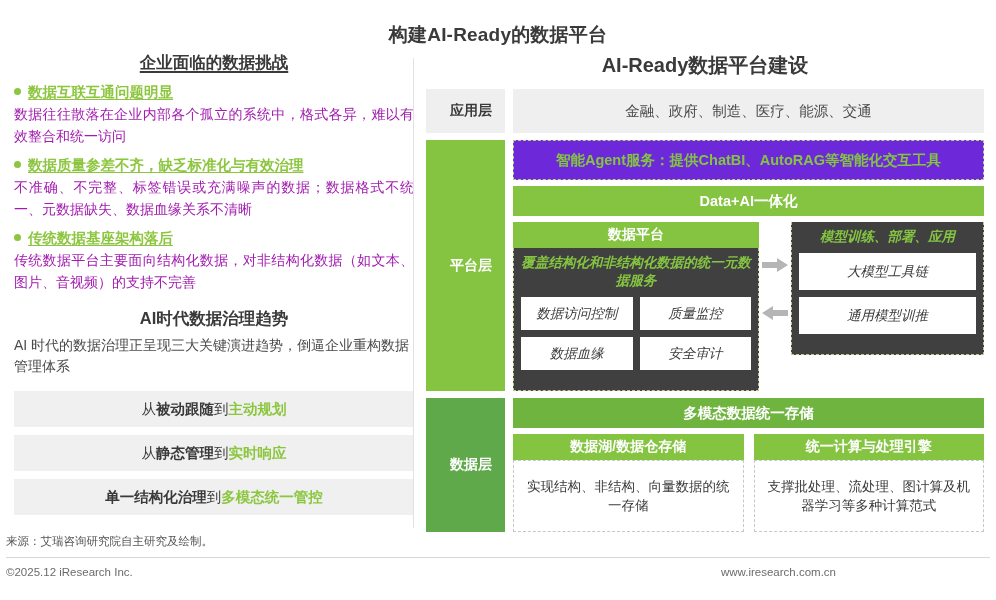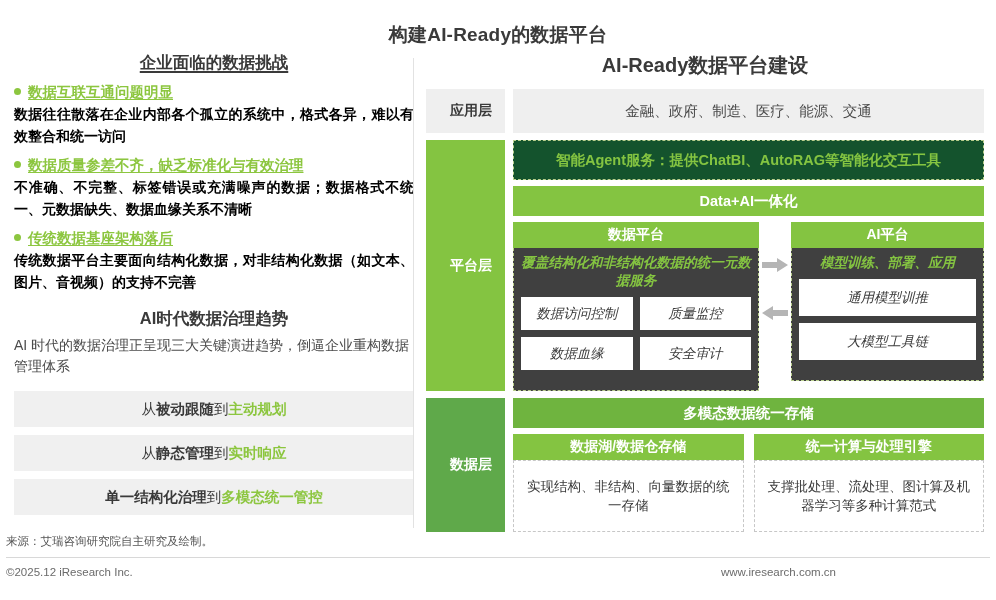--- a/index.html
+++ b/index.html
@@ -73,25 +73,24 @@
     font-weight: bold;
     color: #8cc63f;
     text-decoration: underline;
     text-underline-offset: 2px;
     text-decoration-thickness: 1.3px;
     line-height: 1.3;
   }
   .bullet-body {
     font-size: 14px;
     line-height: 1.55;
-    color: #000000;
+    color: #a21caf;
     margin-top: 2px;
     margin-left: 0;
     text-align: justify;
-    font-weight: bold;
   }
   .trend-head {
     text-align: center;
     font-size: 16.5px;
     font-weight: bold;
     color: #3a3a3a;
     margin-top: 14px;
     margin-bottom: 5px;
   }
   .trend-intro {
@@ -169,21 +168,21 @@
     display: flex;
     align-items: center;
     justify-content: center;
     font-size: 14.5px;
     color: #4a4a4a;
   }
 
   
   .agent-box {
     border: 1px dashed #b9cf8d;
-    background: #14532d;
+    background: #6d28d9;
     height: 38px;
     display: flex;
     align-items: center;
     justify-content: center;
     font-size: 14.5px;
     font-weight: bold;
     color: #84c441;
     margin-bottom: 6px;
   }
   .green-band {
@@ -413,28 +412,27 @@
           <div class="col-gap">
             <svg class="arrow right" viewBox="0 0 26 14">
               <polygon points="0,4 15,4 15,0 26,7 15,14 15,10 0,10" fill="#b5b5b5"></polygon>
             </svg>
             <svg class="arrow left" viewBox="0 0 26 14">
               <polygon points="26,4 11,4 11,0 0,7 11,14 11,10 26,10" fill="#b5b5b5"></polygon>
             </svg>
           </div>
 
           <div class="col-right">
-            <div class="panel-head">AI平台</div>
             <div class="panel-body">
               <div class="panel-sub">模型训练、部署、应用</div>
               <div class="chip-row">
-                <div class="chip tall">通用模型训推</div>
+                <div class="chip tall">大模型工具链</div>
               </div>
               <div class="chip-row">
-                <div class="chip tall">大模型工具链</div>
+                <div class="chip tall">通用模型训推</div>
               </div>
             </div>
           </div>
 
         </div>
       </div>
     </div>
 
     <div class="layer">
       <div class="layer-label data">数据层</div>

